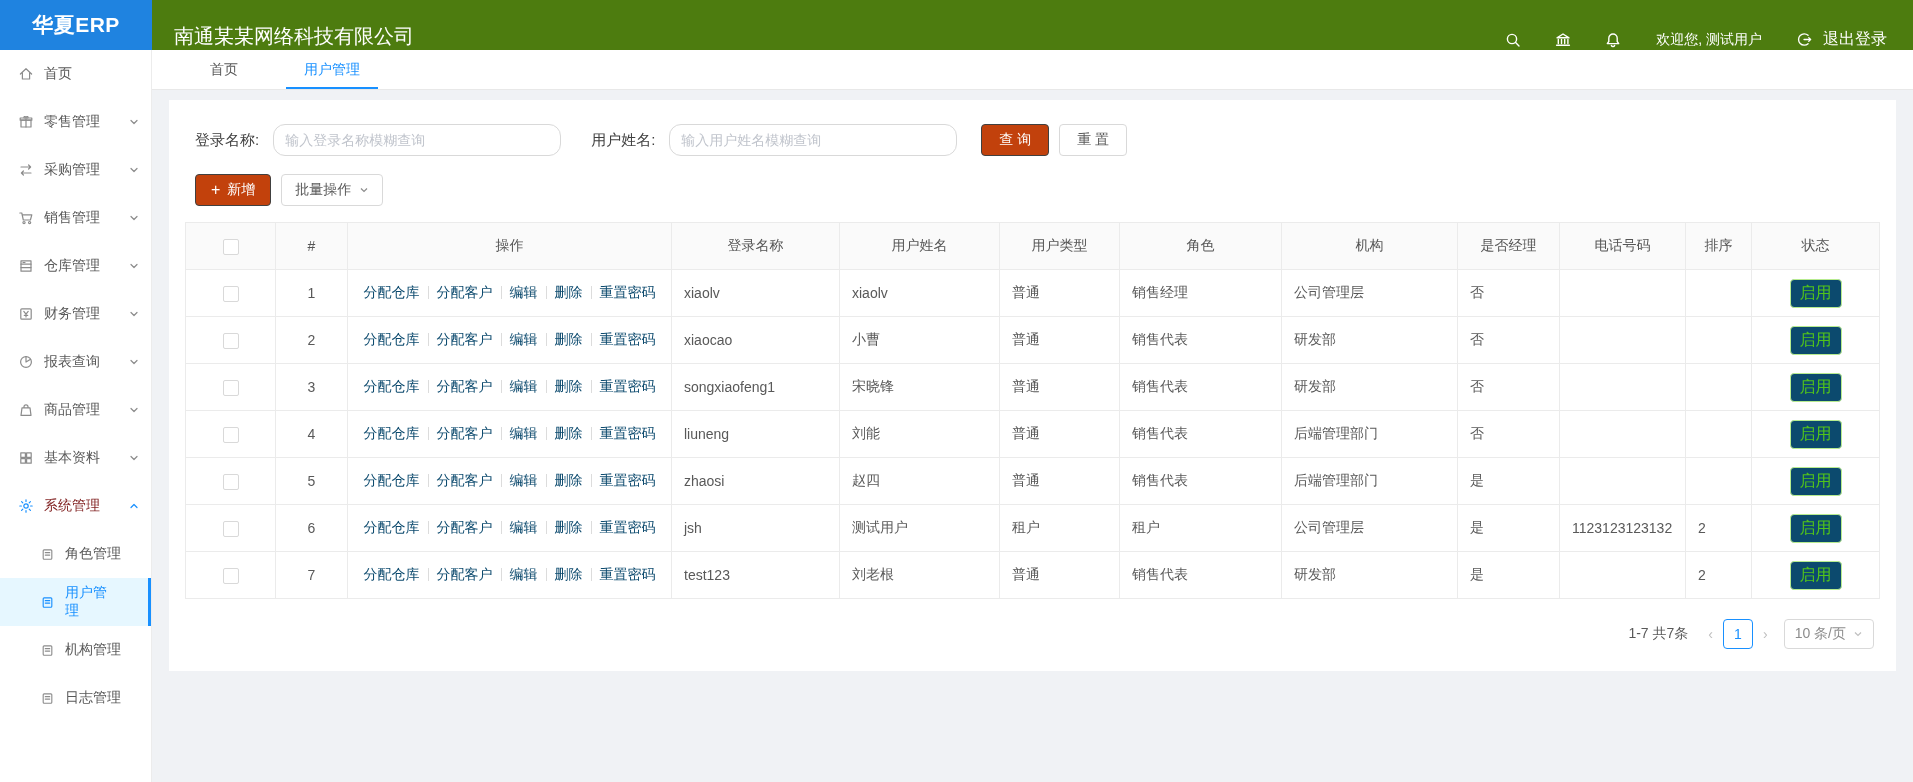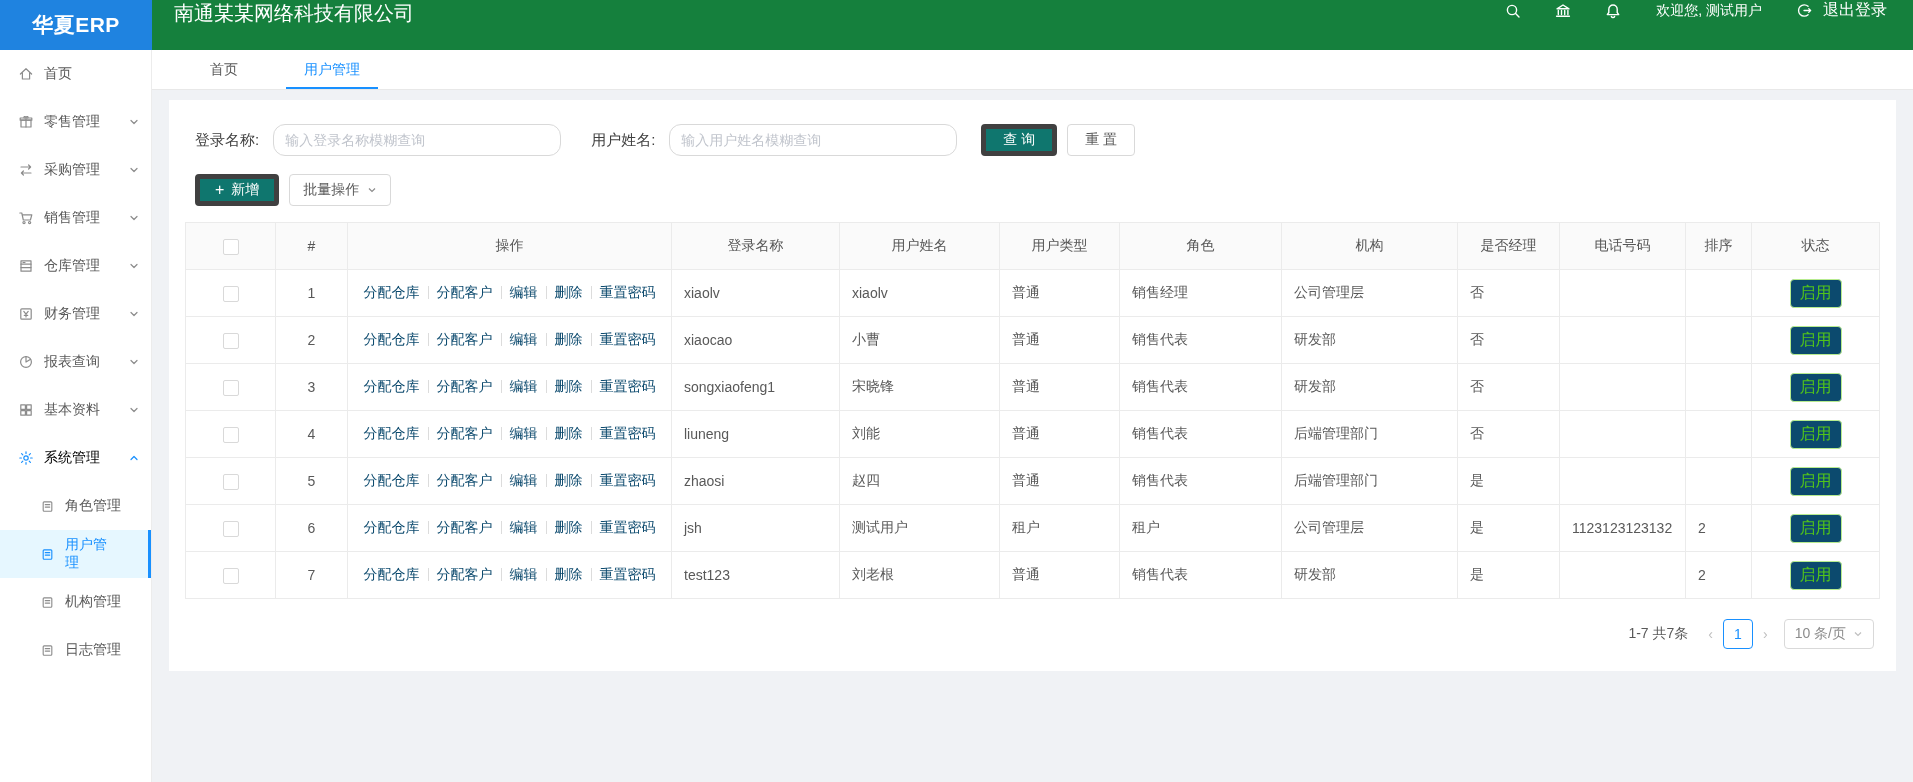--- a/index.html
+++ b/index.html
@@ -1,35 +1,35 @@
 <!DOCTYPE html>
 <html><head>
 <meta charset="utf-8">
 <style>
   * { margin:0; padding:0; box-sizing:border-box; }
   html,body { width:1913px; height:782px; overflow:hidden; }
   body { font-family:"Liberation Sans","DejaVu Sans",sans-serif; font-size:14px; background:#f0f2f5; color:#595959; }
   svg { display:block; }
 
   
-  .topbar { position:absolute; top:0; left:0; width:1913px; height:50px; background:#15803d; display:flex; align-items:flex-start; color:#fff; z-index:5; }
+  .topbar { position:absolute; top:0; left:0; width:1913px; height:50px; background:#4d7c0f; display:flex; align-items:flex-end; color:#fff; z-index:5; }
   .logo { width:152px; height:50px; background:#1f83e0; display:flex; align-items:center; justify-content:center; font-size:21px; font-weight:bold; letter-spacing:.5px; }
   .company { margin-left:22px; font-size:20px; }
   .topbar-right { margin-left:auto; display:flex; align-items:center; padding-right:26px; }
   .tb-icon { margin-left:32px; cursor:pointer; }
   .welcome { margin-left:34px; font-size:14px; }
   .logout { margin-left:34px; display:flex; align-items:center; gap:10px; cursor:pointer; font-size:16px; }
 
   
   .sidebar { position:absolute; top:50px; left:0; width:152px; height:732px; background:#fff; border-right:1px solid #ececec; overflow:hidden; }
   .side-item { height:48px; display:flex; align-items:center; padding:0 12px 0 18px; color:#595959; cursor:pointer; }
   .side-item .ico { margin-right:10px; flex:0 0 auto; }
   .side-item .lbl { flex:1; font-size:14px; }
   .side-item .chev { flex:0 0 auto; }
-  .side-item.active { color:#000000; }
+  .side-item.active { color:#7f1d1d; }
   .sub-item { height:48px; display:flex; align-items:center; padding:0 28px 0 40px; color:#595959; cursor:pointer; }
   .sub-item .ico { margin-right:10px; }
   .sub-item.active { background:#e6f7ff; color:#1890ff; border-right:3px solid #1890ff; }
   .stroke { stroke:#8c8c8c; fill:none; stroke-width:1.2; stroke-linecap:round; stroke-linejoin:round; }
   .active .stroke, .stroke.blue { stroke:#1890ff; }
   .wstroke { stroke:#fff; fill:none; stroke-width:1.4; stroke-linecap:round; stroke-linejoin:round; }
 
   
   .main { position:absolute; top:50px; left:152px; width:1761px; height:732px; background:#f0f2f5; }
   .tabbar { height:40px; background:#fff; border-bottom:1px solid #e8e8e8; display:flex; align-items:stretch; padding-left:36px; }
@@ -38,21 +38,21 @@
   .tab.active::after { content:""; position:absolute; left:4px; right:4px; bottom:0; height:2px; background:#1890ff; }
 
   .card { margin:10px 17px 0; background:#fff; padding:18px 16px 22px; }
 
   .form-row { display:flex; align-items:center; margin:6px 0 0 10px; }
   .form-label { color:#404040; font-size:15px; }
   .form-input { width:288px; height:32px; border:1px solid #d9d9d9; border-radius:12px; margin-left:14px; padding:0 11px; font-size:14px; color:#595959; outline:none; font-family:inherit; }
   .form-input::placeholder { color:#c0c4cc; }
   .gap-lbl { margin-left:30px; }
   .btn { height:32px; border-radius:4px; font-size:14px; cursor:pointer; font-family:inherit; }
-  .btn-primary { background:#0f766e; color:#fff; border:5px solid #404040; padding:0 17px; }
+  .btn-primary { background:#c2410c; color:#fff; border:1px solid #404040; padding:0 17px; }
   .btn-plain { background:#fff; color:#595959; border:1px solid #d9d9d9; padding:0 17px; }
   .btn-query { margin-left:24px; }
   .btn-reset { margin-left:10px; }
 
   .toolbar-row { display:flex; align-items:center; margin:18px 0 0 10px; }
   .btn-add { display:flex; align-items:center; gap:7px; padding:0 15px; }
   .btn-add .plus { font-size:16px; line-height:1; }
   .btn-batch { margin-left:10px; display:flex; align-items:center; gap:8px; padding:0 13px; }
 
   
@@ -204,20 +204,33 @@
         </svg>
     </span>
     <span class="lbl">报表查询</span>
     <span class="chev">
       <svg width="10" height="10" viewBox="0 0 10 10">
           <polyline class="stroke" points="2,3.5 5,6.5 8,3.5"></polyline>
         </svg>
     </span>
   </div>
 
+  <div class="side-item">
+    <span class="ico">
+      <svg width="16" height="16" viewBox="0 0 16 16">
+          <path class="stroke" d="M4 5.8 H12 L13 13.4 H3 Z M6 5.8 V4.8 a2 2 0 0 1 4 0 V5.8"></path>
+        </svg>
+    </span>
+    <span class="lbl">商品管理</span>
+    <span class="chev">
+      <svg width="10" height="10" viewBox="0 0 10 10">
+          <polyline class="stroke" points="2,3.5 5,6.5 8,3.5"></polyline>
+        </svg>
+    </span>
+  </div>
 
   <div class="side-item">
     <span class="ico">
       <svg width="16" height="16" viewBox="0 0 16 16">
           <rect class="stroke" x="2.8" y="2.8" width="4.6" height="4.6"></rect>
           <rect class="stroke" x="8.6" y="2.8" width="4.6" height="4.6"></rect>
           <rect class="stroke" x="2.8" y="8.6" width="4.6" height="4.6"></rect>
           <rect class="stroke" x="8.6" y="8.6" width="4.6" height="4.6"></rect>
         </svg>
     </span>

